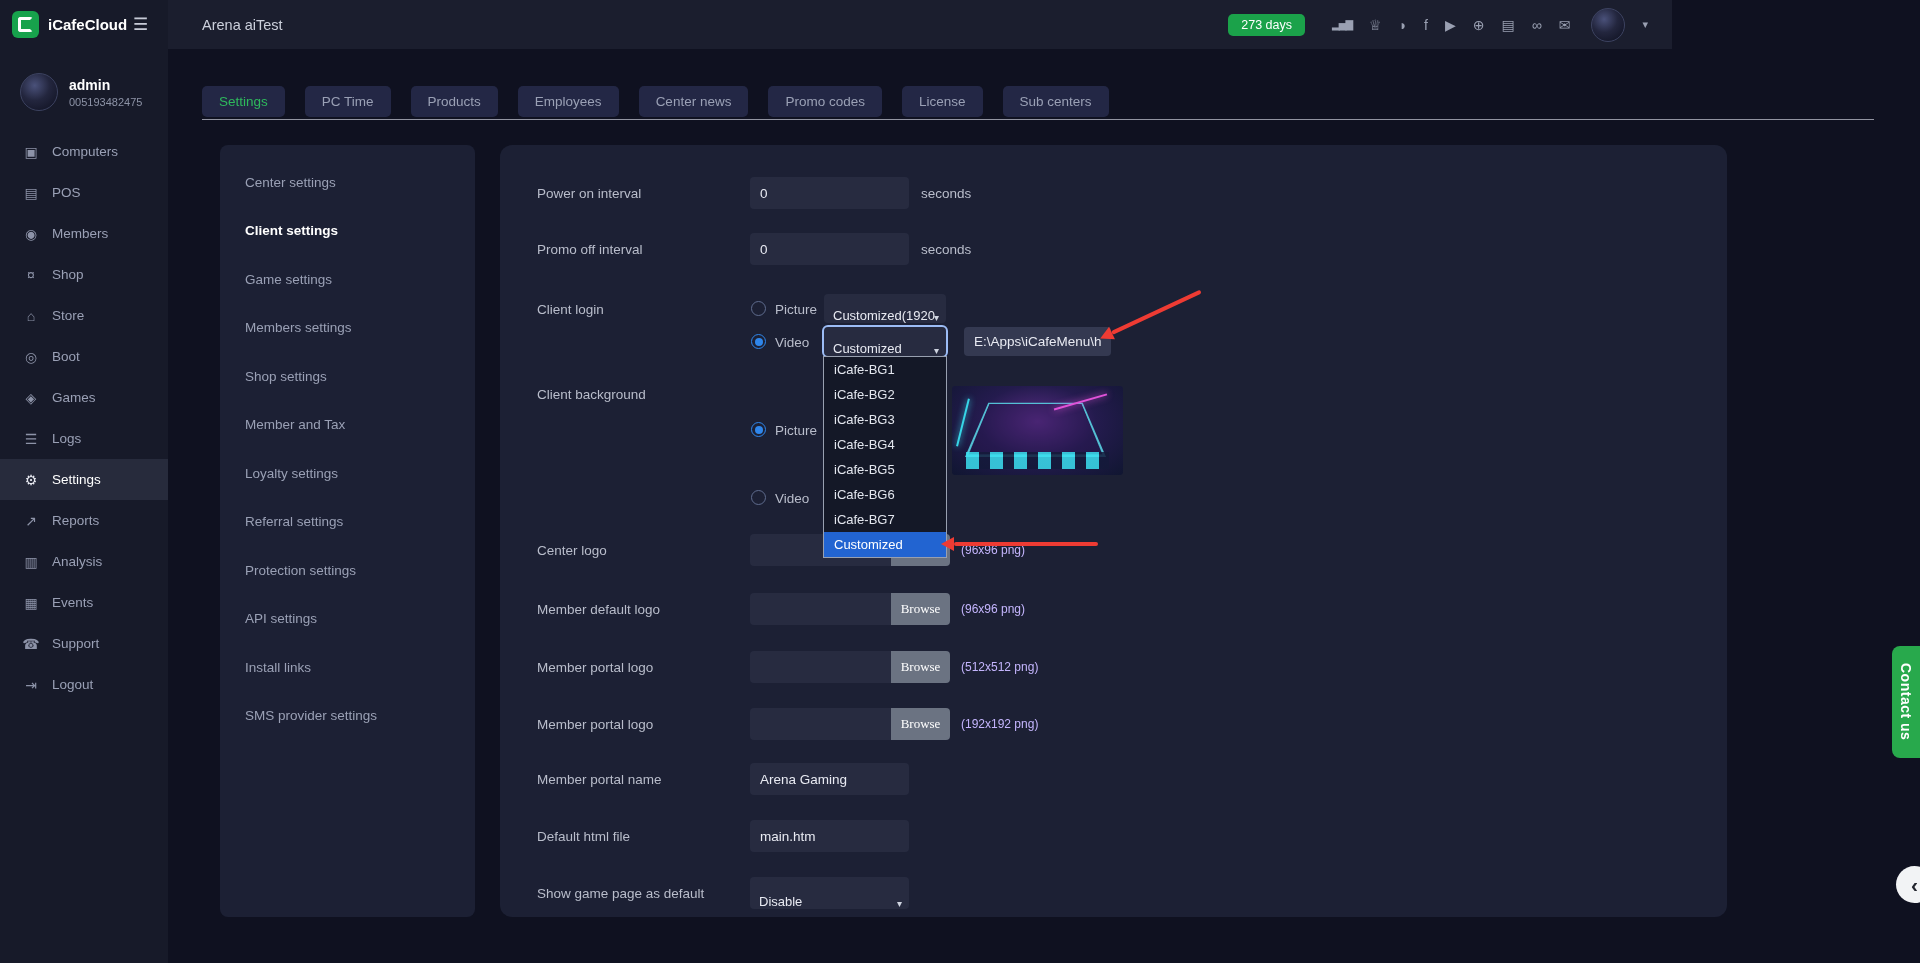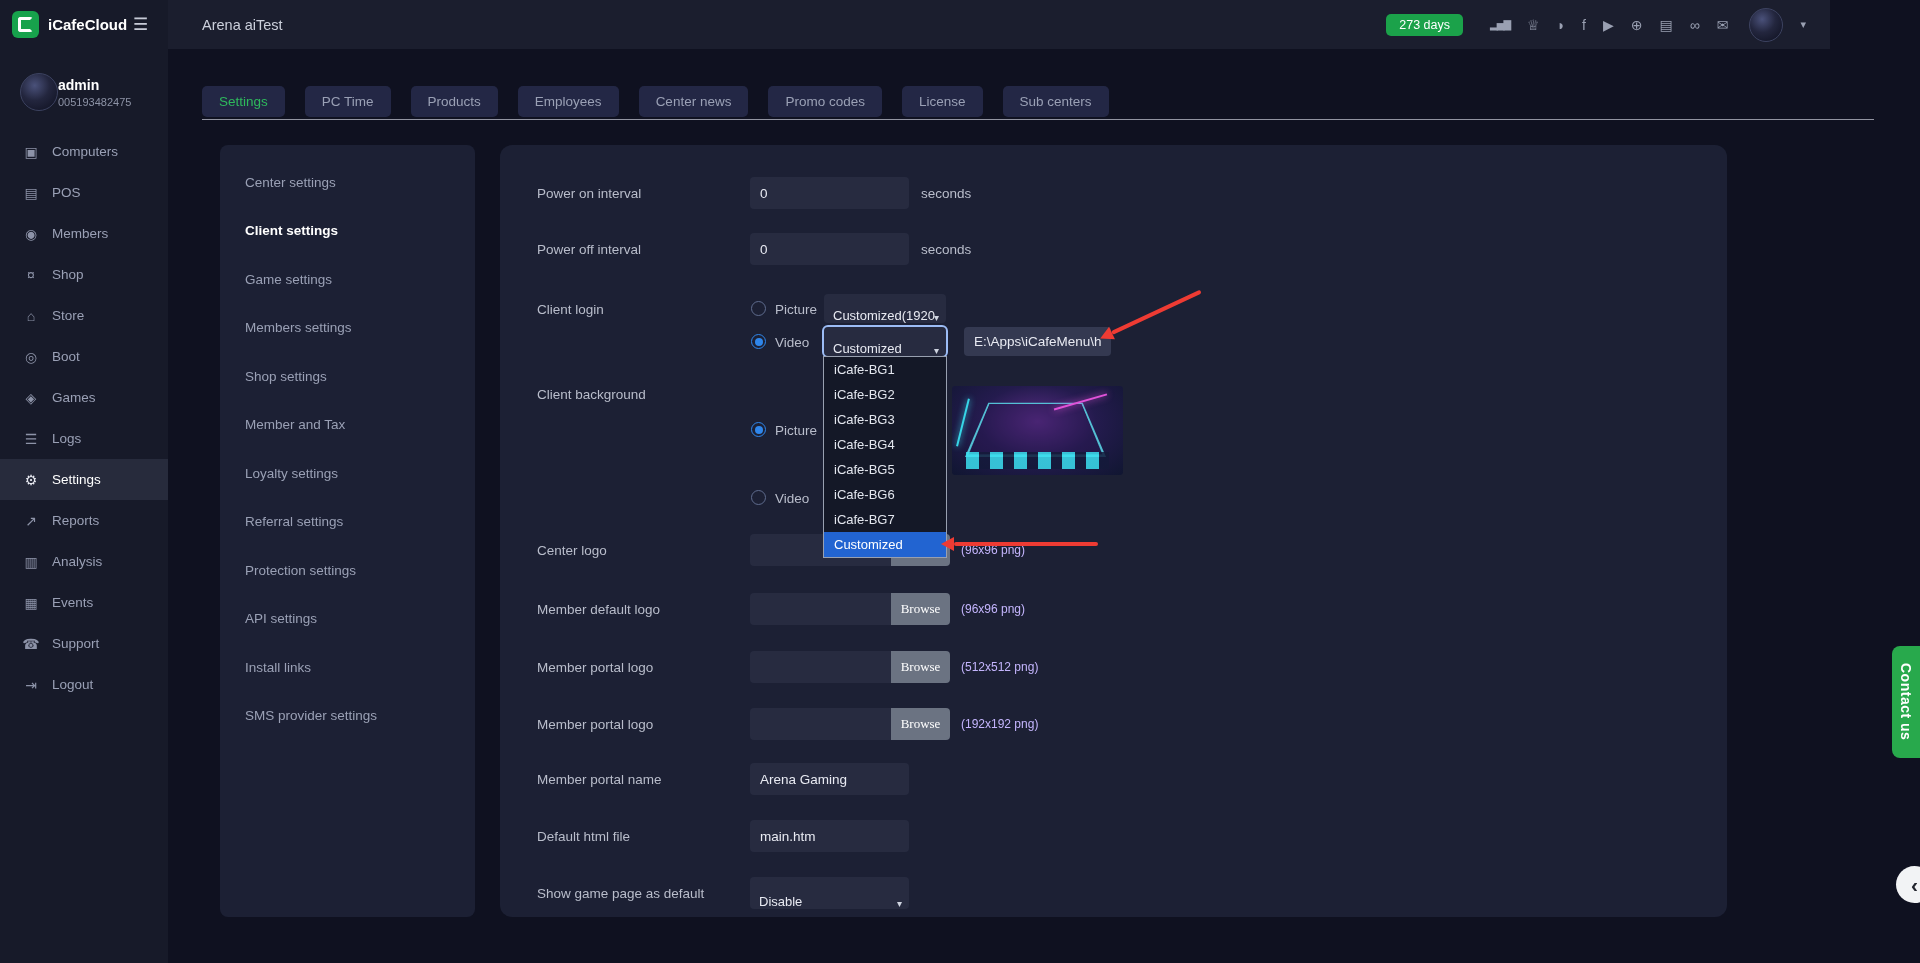--- a/index.html
+++ b/index.html
@@ -1,20 +1,20 @@
 <!DOCTYPE html>
 <html><head>
 <meta charset="utf-8">
 <style>
   *{margin:0;padding:0;box-sizing:border-box}
   html,body{width:1920px;height:963px;overflow:hidden;background:#0f1120;
     font-family:"Liberation Sans",sans-serif;color:#e8eaf2;position:relative}
 
   
-  #topbar{position:absolute;left:0;top:0;width:1830px;height:49px;background:#1b1e2e;z-index:10}
+  #topbar{position:absolute;left:0;top:0;width:1672px;height:49px;background:#1b1e2e;z-index:10}
   #brand{position:absolute;left:0;top:0;width:168px;height:49px;background:#171a29;
     display:flex;align-items:center;gap:9px;padding-left:12px}
   .logo{width:27px;height:27px;border-radius:6px;background:#17a24c;position:relative;flex:none}
   .logo::after{content:'';position:absolute;inset:6px;border:3px solid #fff;border-radius:3px;border-right-color:transparent}
   #brandname{font-size:15px;font-weight:bold;color:#fff}
   #hamburger{position:absolute;left:133px;top:0;height:49px;display:flex;align-items:center;
     font-size:17px;color:#c6cad6;cursor:pointer}
   #pagetitle{position:absolute;left:202px;top:0;height:49px;display:flex;align-items:center;
     font-size:14.5px;color:#ccd0dc}
   #topright{position:absolute;right:24px;top:0;height:49px;display:flex;align-items:center;gap:17px}
@@ -24,21 +24,21 @@
   .tbicon.bars{font-size:10px;letter-spacing:-1px}
   .av{border-radius:50%;background:radial-gradient(circle at 38% 32%,#4a517a 0%,#23263e 45%,#0d0f1e 100%);
     border:1px solid #3c4260}
   #topavatar{width:34px;height:34px;cursor:pointer;margin-left:4px}
   .caret{color:#9aa0b2;font-size:11px;cursor:pointer}
 
   
   #sidebar{position:absolute;left:0;top:49px;width:168px;bottom:0;background:#171a29;z-index:9}
   #userblock{display:flex;align-items:center;padding:24px 0 0 20px}
   #useravatar{width:38px;height:38px;flex:none}
-  #userinfo{}
+  #userinfo{margin-left:11px}
   #username{font-size:14px;font-weight:bold;color:#fff}
   #userid{font-size:11px;color:#8d93a6;margin-top:3px}
   #sidenav{margin-top:20px}
   .side-item{height:41px;display:flex;align-items:center;gap:12px;padding-left:22px;
     font-size:13.5px;color:#9aa0b5;cursor:pointer}
   .side-item .side-ic{width:18px;text-align:center;font-size:14px;color:#8d93a8}
   .side-item.active{background:#272b3c;color:#fff}
   .side-item.active .side-ic{color:#e8eaf2}
 
   
@@ -245,21 +245,21 @@
 
 <div id="formpanel">
 
   <div class="frow" style="top:32px">
     <span class="lbl">Power on interval</span>
     <input class="txt num" value="0" style="">
     <span class="sfx">seconds</span>
   </div>
 
   <div class="frow" style="top:88px">
-    <span class="lbl">Power off interval</span>
+    <span class="lbl">Promo off interval</span>
     <input class="txt num" value="0" style="">
     <span class="sfx">seconds</span>
   </div>
 
   <div class="frow" style="top:148px">
     <span class="lbl">Client login</span>
     <span class="radio"></span>
     <span class="rlbl">Picture</span>
     <div class="sel s1">
       <span>Customized(1920</span>

